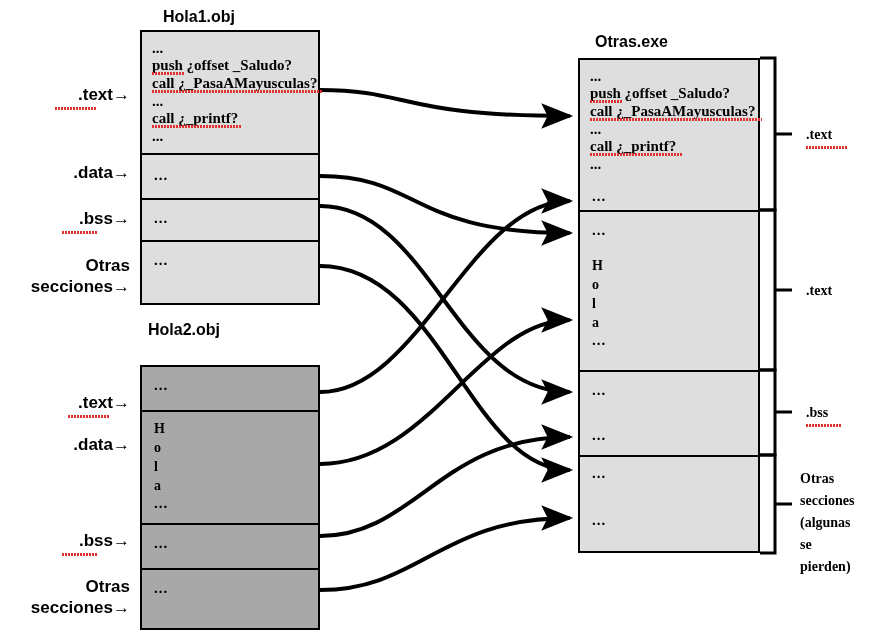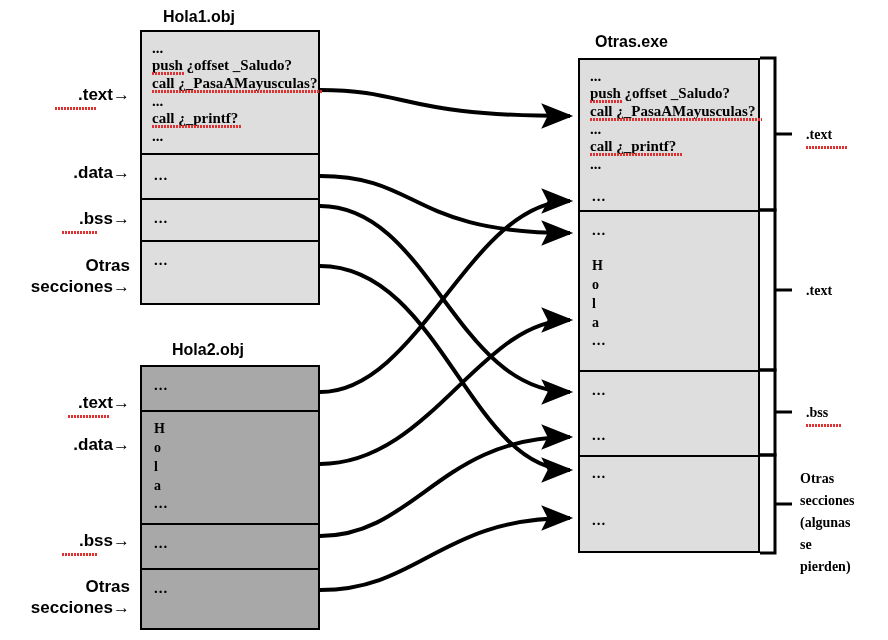--- a/index.html
+++ b/index.html
@@ -121,21 +121,21 @@
   <div class="sq" style="left:68px;top:415px;width:42px;"></div>
 
   <div class="slabel" style="left:0px;top:434px;width:130px;">.data→</div>
 
   <div class="slabel" style="left:0px;top:530px;width:130px;">.bss→</div>
   <div class="sq" style="left:62px;top:553px;width:35px;"></div>
 
   <div class="slabel" style="left:0px;top:576px;width:130px;">Otras
 secciones→</div>
 
-  <div class="box-title" style="left:148px;top:341px;margin-left:24px;">Hola2.obj</div>
+  <div class="box-title" style="left:148px;top:321px;">Hola2.obj</div>
 
   <div class="modbox dark" style="left:140px;top:365px;width:180px;height:265px;">
 
     <div class="sec" style="top:0px;height:45px;"></div>
     <div class="sec" style="top:45px;height:113px;"></div>
     <div class="sec" style="top:158px;height:45px;"></div>
     <div class="sec last" style="top:203px;height:58px;"></div>
 
     <div class="dots" style="left:12px;top:10px;">...</div>
 

